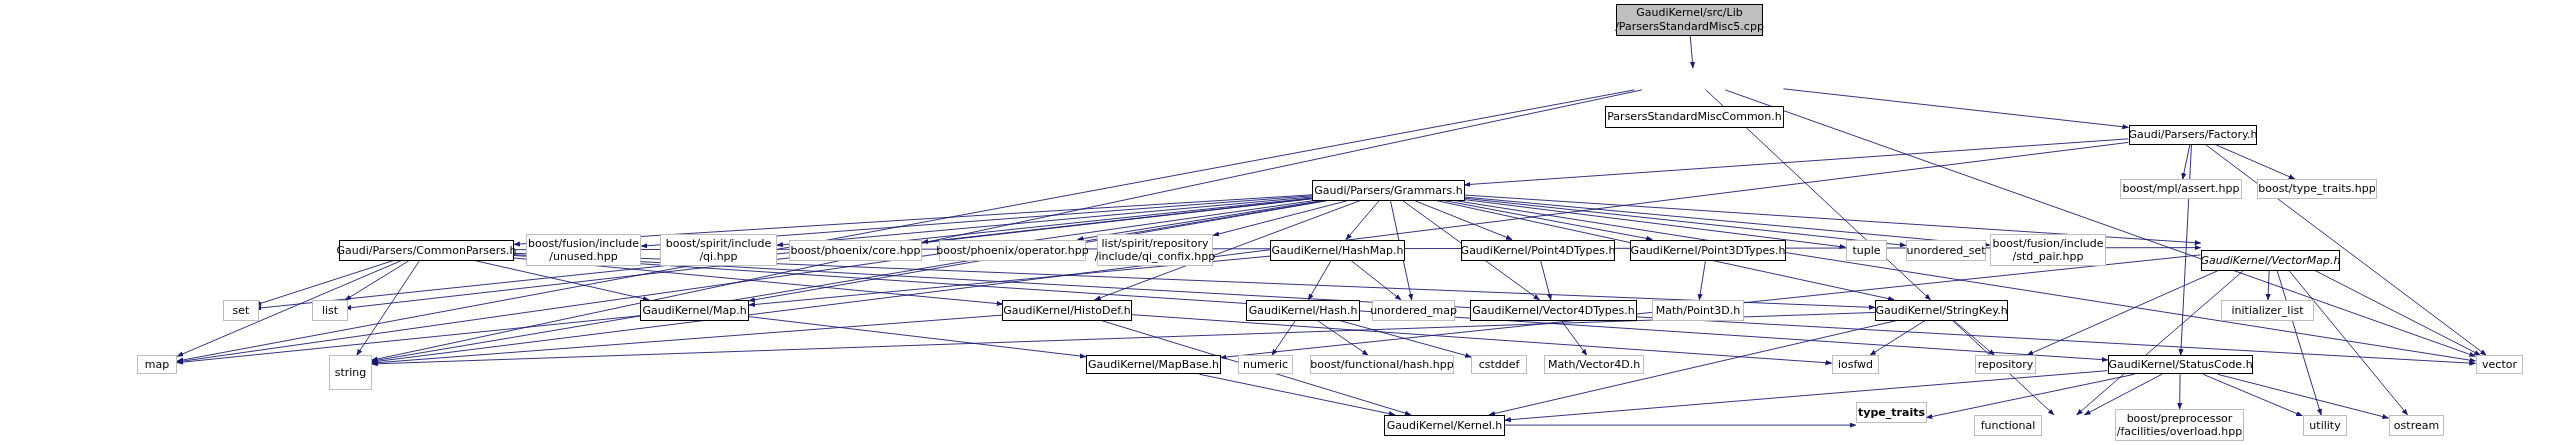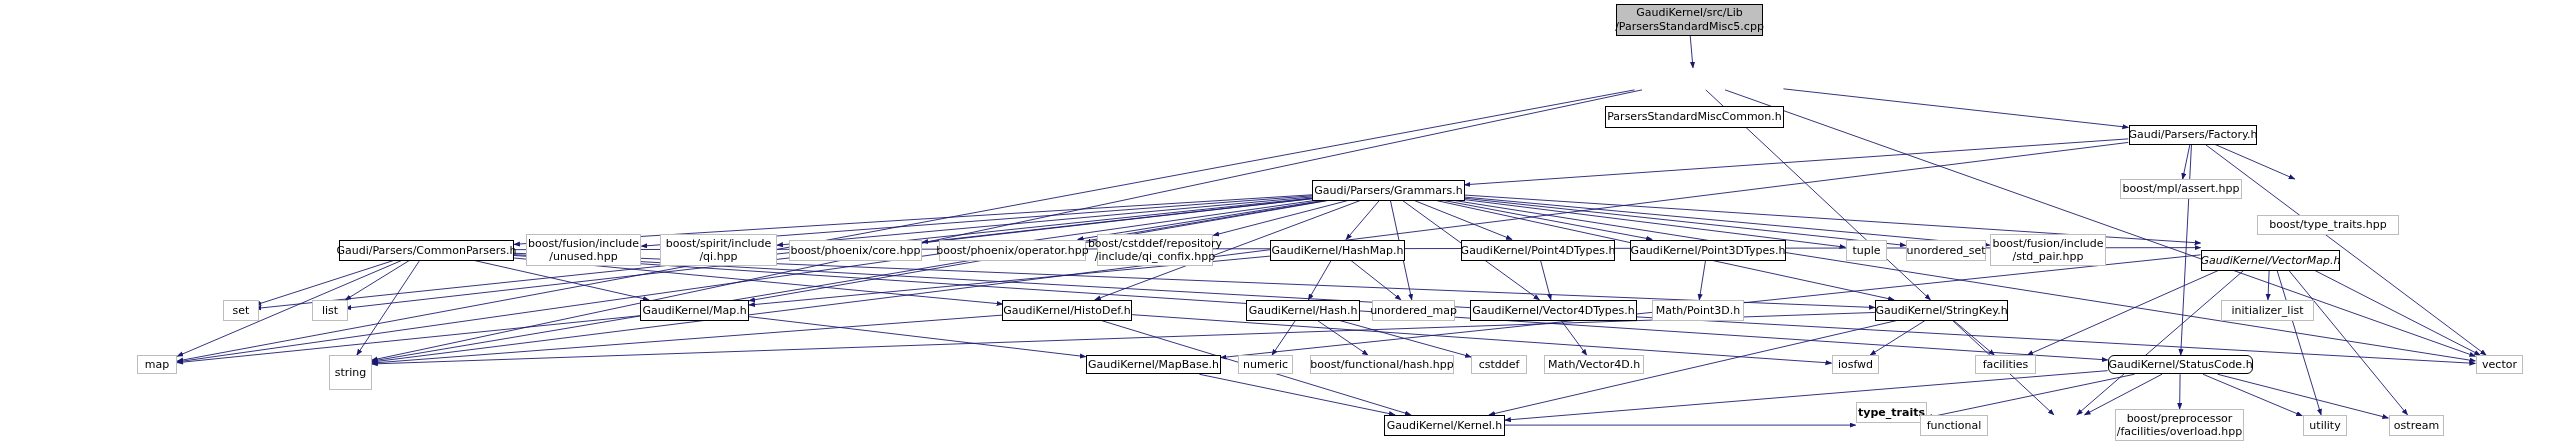--- a/index.html
+++ b/index.html
@@ -105,29 +105,29 @@
       <path d="M3009.231707317073,508 L3241,567.390625" class="edge" marker-end="url(#arrow)"></path>
       <path d="M2042,577 L2518,577" class="edge" marker-end="url(#arrow)"></path>
     </svg>
   <div id="nodes">
       <div class="node source" style="left: 1616px; top: 3.7px; width: 147px; height: 32px;">GaudiKernel/src/Lib
 /ParsersStandardMisc5.cpp</div>
       <div class="node internal" style="left: 1605px; top: 68px; width: 179px; height: 22px; margin-top: 38px;">ParsersStandardMiscCommon.h</div>
       <div class="node internal" style="left: 2129px; top: 125px; width: 128px; height: 20px;">Gaudi/Parsers/Factory.h</div>
       <div class="node internal" style="left: 1312px; top: 180px; width: 153px; height: 20.6px;">Gaudi/Parsers/Grammars.h</div>
       <div class="node external" style="left: 2120px; top: 179px; width: 122px; height: 20px;">boost/mpl/assert.hpp</div>
-      <div class="node external" style="left: 2257px; top: 179px; width: 142px; height: 20px; margin-top: 36px;">boost/type_traits.hpp</div>
+      <div class="node external" style="left: 2257px; top: 179px; width: 120px; height: 20px;">boost/type_traits.hpp</div>
       <div class="node internal" style="left: 339px; top: 240px; width: 175px; height: 20.6px;">Gaudi/Parsers/CommonParsers.h</div>
       <div class="node external" style="left: 526px; top: 234px; width: 115px; height: 32px;">boost/fusion/include
 /unused.hpp</div>
       <div class="node external" style="left: 660px; top: 234px; width: 117px; height: 32px;">boost/spirit/include
 /qi.hpp</div>
       <div class="node external" style="left: 789px; top: 240px; width: 133px; height: 20.6px;">boost/phoenix/core.hpp</div>
       <div class="node external" style="left: 939px; top: 240px; width: 147px; height: 20.6px;">boost/phoenix/operator.hpp</div>
-      <div class="node external" style="left: 1097px; top: 234px; width: 116px; height: 32px;">boost/cstddef/repository
+      <div class="node external" style="left: 1097px; top: 234px; width: 116px; height: 32px;">list/spirit/repository
 /include/qi_confix.hpp</div>
       <div class="node internal" style="left: 1270px; top: 240px; width: 135px; height: 20.6px;">GaudiKernel/HashMap.h</div>
       <div class="node internal" style="left: 1461px; top: 240px; width: 154px; height: 20.6px;">GaudiKernel/Point4DTypes.h</div>
       <div class="node internal" style="left: 1630px; top: 240px; width: 156px; height: 20.6px;">GaudiKernel/Point3DTypes.h</div>
       <div class="node external" style="left: 1846px; top: 240px; width: 41px; height: 20.6px;">tuple</div>
       <div class="node external" style="left: 1906px; top: 240px; width: 80px; height: 20.6px;">unordered_set</div>
       <div class="node external" style="left: 1990px; top: 234px; width: 116px; height: 32px;">boost/fusion/include
 /std_pair.hpp</div>
       <div class="node internal" style="left: 2201px; top: 250px; width: 139px; height: 20.6px; font-style: italic;">GaudiKernel/VectorMap.h</div>
       <div class="node external" style="left: 223px; top: 300px; width: 32px; height: 20.6px;">set</div>
@@ -141,25 +141,25 @@
       <div class="node internal" style="left: 1875px; top: 300px; width: 133px; height: 20.6px;">GaudiKernel/StringKey.h</div>
       <div class="node external" style="left: 2221px; top: 300px; width: 93px; height: 20.6px;">initializer_list</div>
       <div class="node external" style="left: 137px; top: 355px; width: 40px; height: 19px;">map</div>
       <div class="node external" style="left: 329px; top: 355px; width: 43px; height: 35px;">string</div>
       <div class="node internal" style="left: 1086px; top: 355px; width: 135px; height: 19px;">GaudiKernel/MapBase.h</div>
       <div class="node external" style="left: 1238px; top: 355px; width: 55px; height: 19px;">numeric</div>
       <div class="node external" style="left: 1310px; top: 355px; width: 144px; height: 19px;">boost/functional/hash.hpp</div>
       <div class="node external" style="left: 1471px; top: 355px; width: 56px; height: 19px;">cstddef</div>
       <div class="node external" style="left: 1544px; top: 355px; width: 100px; height: 19px;">Math/Vector4D.h</div>
       <div class="node external" style="left: 1832px; top: 355px; width: 47px; height: 19px;">iosfwd</div>
-      <div class="node external" style="left: 1975px; top: 355px; width: 61px; height: 19px;">facilities</div>
-      <div class="node internal" style="left: 2108px; top: 355px; width: 145px; height: 19px; border-radius: 6px;">GaudiKernel/StatusCode.h</div>
+      <div class="node external" style="left: 1975px; top: 355px; width: 61px; height: 19px;">repository</div>
+      <div class="node internal" style="left: 2108px; top: 355px; width: 145px; height: 19px;">GaudiKernel/StatusCode.h</div>
       <div class="node external" style="left: 2476px; top: 355px; width: 47px; height: 19px;">vector</div>
       <div class="node internal" style="left: 1384px; top: 415px; width: 121px; height: 20.6px;">GaudiKernel/Kernel.h</div>
       <div class="node external" style="left: 1856px; top: 402px; width: 71px; height: 20.6px; font-weight: bold;">type_traits</div>
-      <div class="node external" style="left: 1920px; top: 415px; width: 68px; height: 20.6px;">functional</div>
+      <div class="node external" style="left: 1974px; top: 415px; width: 68px; height: 20.6px;">functional</div>
       <div class="node external" style="left: 2115px; top: 409px; width: 129px; height: 32px;">boost/preprocessor
 /facilities/overload.hpp</div>
       <div class="node external" style="left: 2303px; top: 415px; width: 44px; height: 20.6px;">utility</div>
       <div class="node external" style="left: 2389px; top: 415px; width: 55px; height: 20.6px;">ostream</div>
     </div>
 </div>
 
 
 </body></html>

